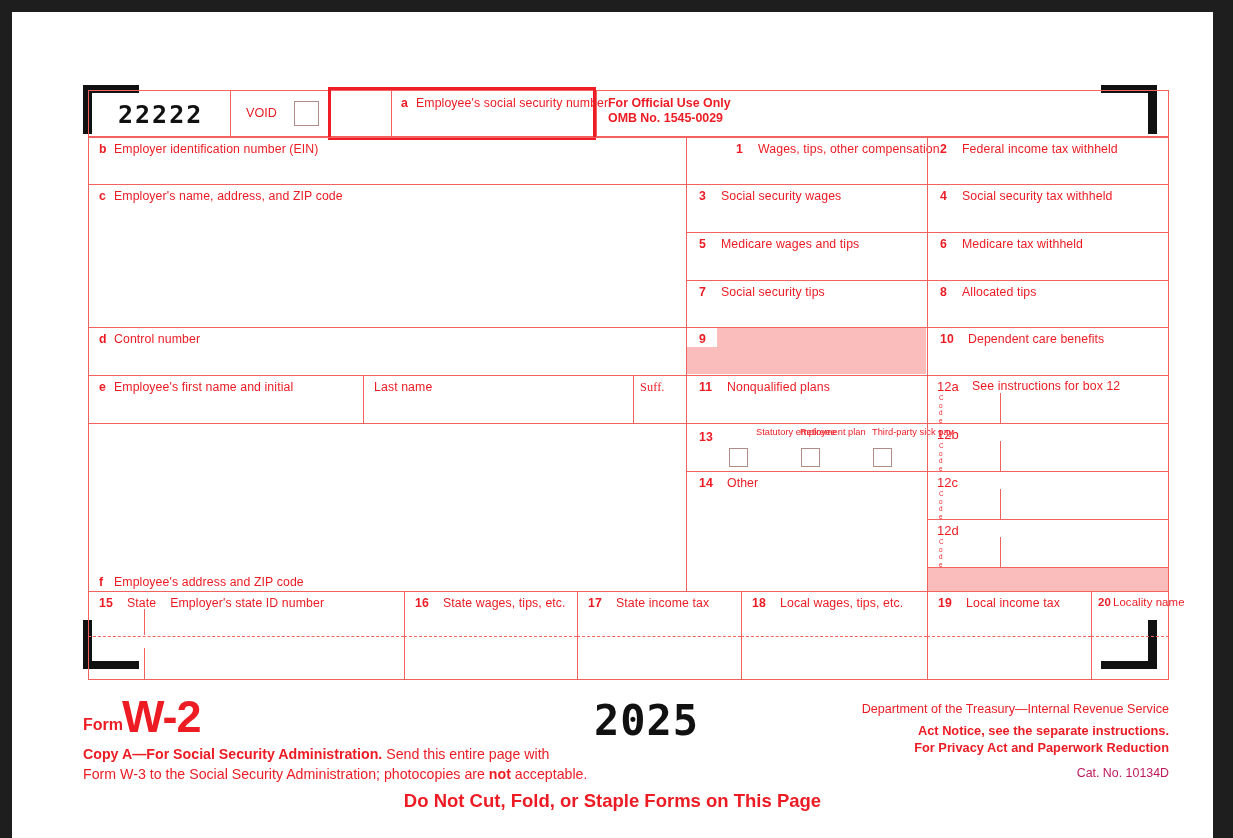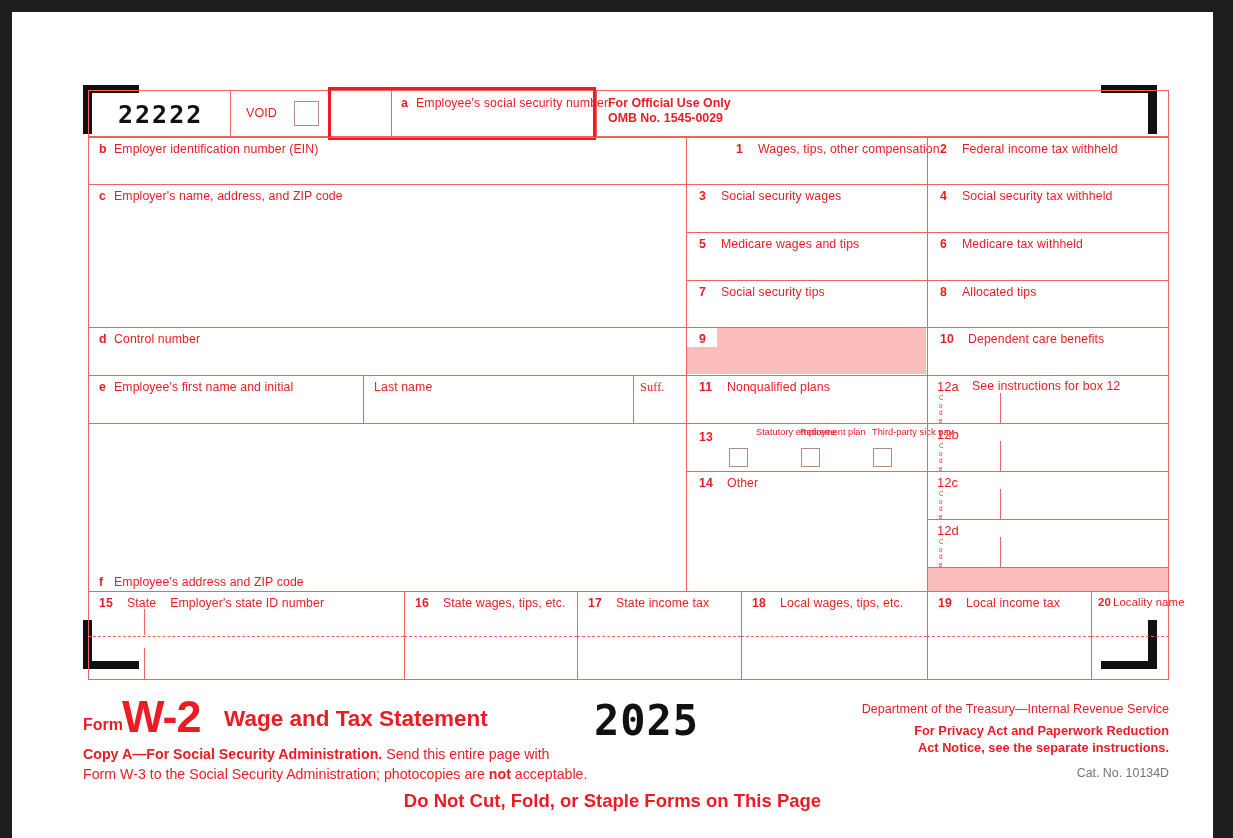--- a/index.html
+++ b/index.html
@@ -192,21 +192,21 @@
   #privacy {
     position: absolute;
     right: 44px; top: 710px;
     text-align: right;
     font-size: 12.8px; font-weight: bold; color: #ed1c24; line-height: 17px;
   }
   #catno {
     position: absolute;
     right: 44px; top: 754px;
     text-align: right;
-    font-size: 12.4px; color: #737373;
+    font-size: 12.4px; color: #be185d;
   }
   #donotcut {
     position: absolute;
     left: 0; right: 0; top: 778px;
     text-align: center;
     font-size: 18.5px; font-weight: bold; color: #ed1c24;
   }
 </style>
 </head>
 <body>
@@ -439,34 +439,33 @@
         <span class="boxnum">20</span><span>Locality name</span>
       </div>
       <div class="dashed-h" style="left:1003px; top:546px; width:78px;"></div>
 
     </div>
   </div>
 
   <div id="footer">
     <div id="form-word">Form</div>
     <div id="w2">W-2</div>
-    <div id="wagestmt">Wage and Tax Statement</div>
     <div id="year">2025</div>
 
     <div id="copya">
       <div>
         <b>Copy A—For Social Security Administration.</b><span> Send this entire page with</span>
       </div>
       <div>
         <span>Form W-3 to the Social Security Administration; photocopies are </span><b>not</b><span> acceptable.</span>
       </div>
     </div>
 
     <div id="treasury">Department of the Treasury—Internal Revenue Service</div>
     <div id="privacy">
+      <div>Act Notice, see the separate instructions.</div>
       <div>For Privacy Act and Paperwork Reduction</div>
-      <div>Act Notice, see the separate instructions.</div>
     </div>
     <div id="catno">Cat. No. 10134D</div>
     <div id="donotcut">Do Not Cut, Fold, or Staple Forms on This Page</div>
   </div>
 
 </div>
 
 </body></html>

